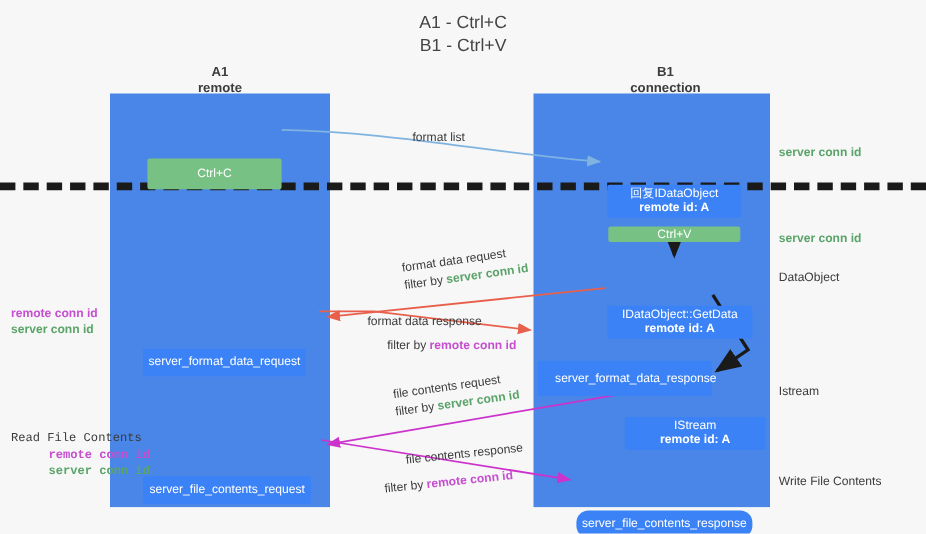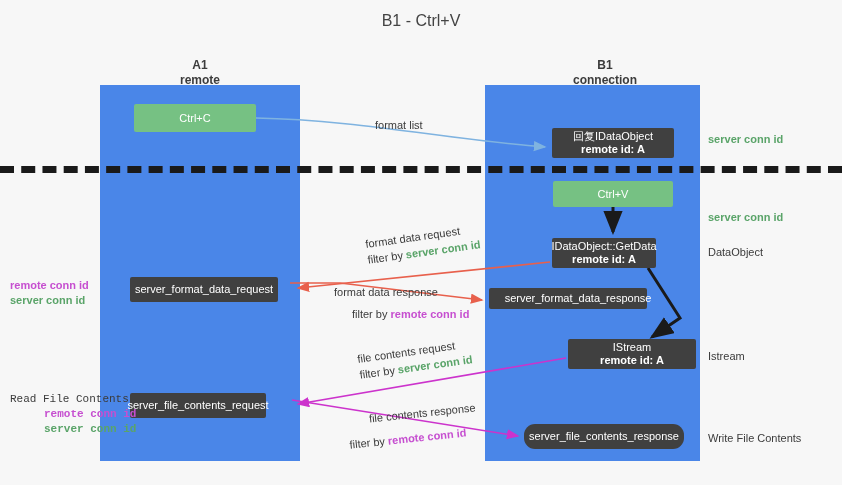--- a/index.html
+++ b/index.html
@@ -63,33 +63,34 @@
     border-radius: 2px;
     color: #ffffff;
     font-size: 11px;
     line-height: 13px;
     display: flex;
     flex-direction: column;
     align-items: center;
     justify-content: center;
     text-align: right;
     z-index: 4;
+    margin-top: 40px;
   }
   .node.green { background: #76c183; }
-  .node.orange { background: #404040; }
+  .node.orange { background: #3b82f6; }
   .node .l2 { font-weight: bold; }
 
   #n-ctrlc    { left: 134px; top: 104px; width: 122px; height: 28px; }
   #n-idataobj { left: 552px; top: 128px; width: 122px; height: 30px; }
-  #n-ctrlv    { left: 553px; top: 181px; width: 120px; height: 26px; }
-  #n-getdata  { left: 552px; top: 238px; width: 104px; height: 30px; }
+  #n-ctrlv    { left: 553px; top: 166px; width: 120px; height: 14px; }
+  #n-getdata  { left: 552px; top: 238px; width: 132px; height: 30px; }
   #n-fdreq    { left: 130px; top: 277px; width: 148px; height: 25px; }
-  #n-fdresp   { left: 489px; top: 288px; width: 158px; height: 21px; padding-left: 20px; }
+  #n-fdresp   { left: 489px; top: 288px; width: 158px; height: 32px; padding-left: 20px; }
   #n-istream  { left: 568px; top: 339px; width: 128px; height: 30px; }
-  #n-fcreq    { left: 130px; top: 393px; width: 136px; height: 25px; }
+  #n-fcreq    { left: 130px; top: 393px; width: 153px; height: 25px; }
   #n-fcresp   { left: 524px; top: 424px; width: 160px; height: 25px; border-radius: 11px; }
 
   
   .edge-label {
     font-size: 11px;
     line-height: 16px;
     color: #3b3b3b;
     white-space: nowrap;
     z-index: 5;
   }
@@ -128,20 +129,21 @@
     z-index: 3;
     pointer-events: none;
   }
 </style>
 </head>
 <body>
 
 <div id="canvas">
 
   <div class="abs" id="title">
+    <div>A1 - Ctrl+C</div>
     <div>B1 - Ctrl+V</div>
   </div>
 
   <div class="abs col-head" id="head-a1">
     <div>A1</div>
     <div>remote</div>
   </div>
   <div class="abs col-head" id="head-b1">
     <div>B1</div>
     <div>connection</div>

